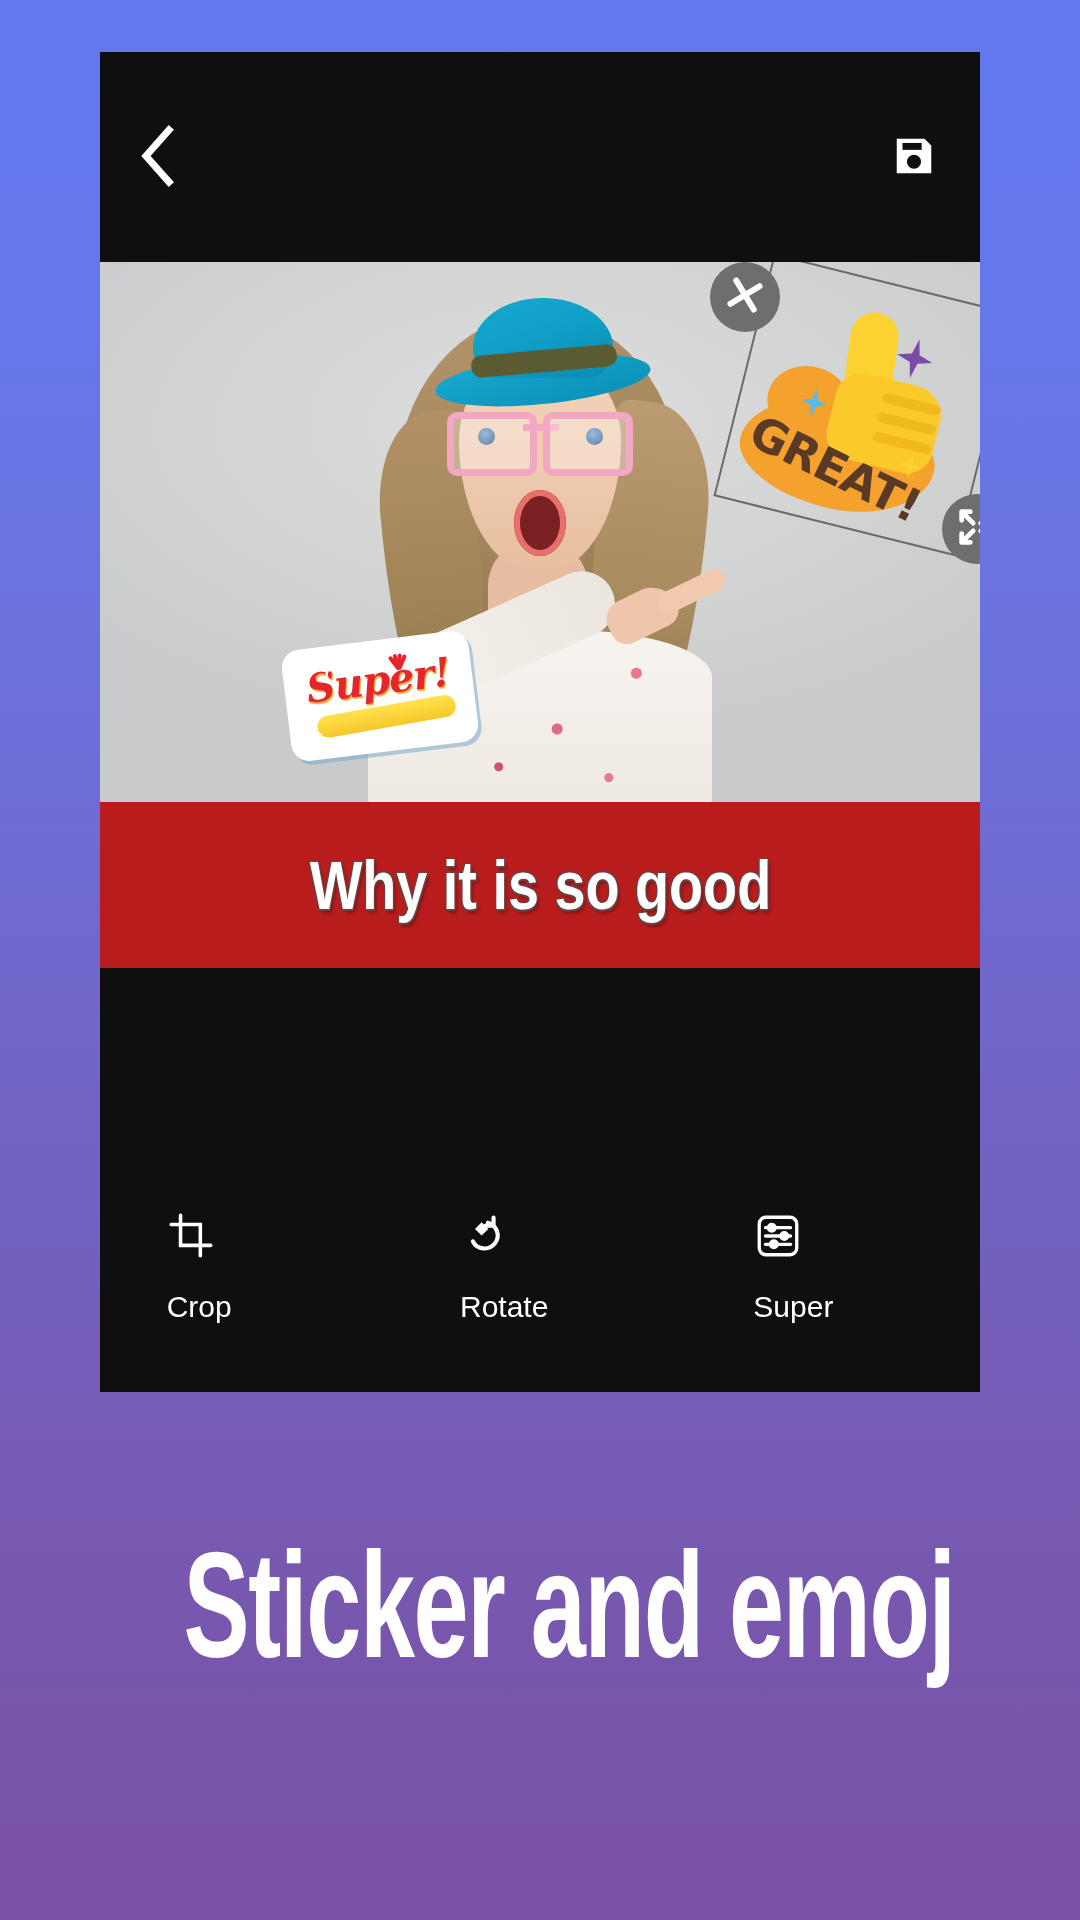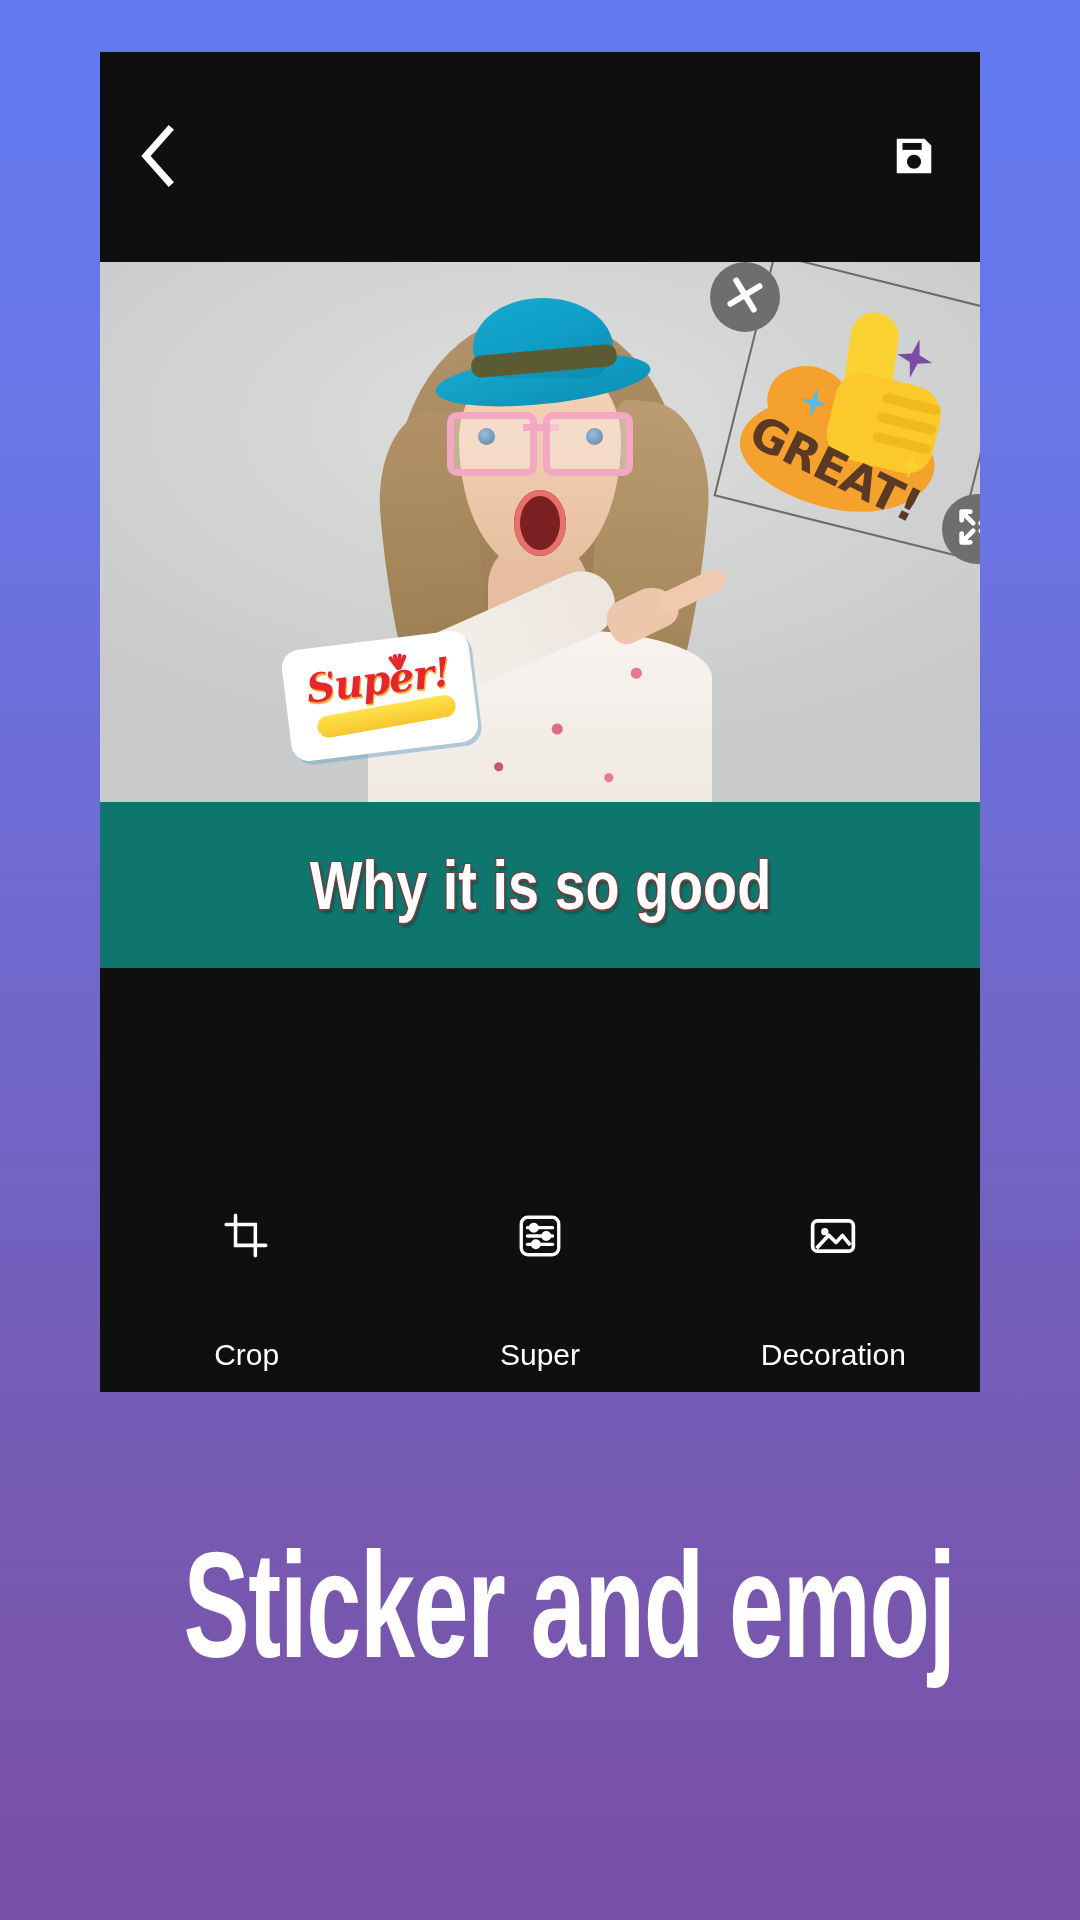--- a/index.html
+++ b/index.html
@@ -291,21 +291,21 @@
     z-index: 6;
   }
   .handle-delete { left: 610px; top: 0px; }
   .handle-resize { left: 842px; top: 232px; }
 
   
   .caption-bar {
     position: absolute;
     left: 0; top: 750px;
     width: 880px; height: 166px;
-    background: #0f766e;
+    background: #b91c1c;
     display: flex; align-items: center; justify-content: center;
   }
   .caption-text {
     font-family: "Liberation Sans Narrow", "Liberation Sans", sans-serif;
     font-weight: bold;
     font-size: 68px;
     color: #ffffff;
     transform: scaleX(0.82);
     letter-spacing: 0px;
     text-shadow:
@@ -328,24 +328,23 @@
     position: absolute;
     left: 0; top: 240px;
     width: 880px;
     display: flex;
     justify-content: space-around;
     align-items: flex-start;
   }
   .tool {
     display: flex;
     flex-direction: column;
-    align-items: center;
+    align-items: flex-start;
     width: 160px;
     cursor: pointer;
-    gap: 48px;
   }
   .tool-icon {
     height: 56px;
     display: flex; align-items: center; justify-content: center;
     margin-bottom: 26px;
   }
   .tool-label {
     color: #ffffff;
     font-size: 30px;
     font-family: "Liberation Sans", sans-serif;
@@ -483,46 +482,46 @@
       <div class="tool">
         <div class="tool-icon">
           <svg width="50" height="50" viewBox="0 0 24 24" fill="none" stroke="#ffffff" stroke-width="1.7" stroke-linecap="round">
             <path d="M6.5 2 V16.5 H21"></path>
             <path d="M2 6.5 H16 V21.5"></path>
           </svg>
         </div>
         <div class="tool-label">Crop</div>
       </div>
 
+      <div class="tool">
+        <div class="tool-icon">
+          <svg width="50" height="50" viewBox="0 0 24 24" fill="none" stroke="#ffffff" stroke-width="1.8" stroke-linecap="round">
+            <path d="M7.2 8.6 L10.4 5.4 L13.6 8.6 L10.4 11.8 Z" fill="#ffffff" stroke="none"></path>
+            <path d="M13.4 5.6 A6.3 6.3 0 1 1 6.2 14.6" stroke-width="2"></path>
+            <path d="M16.1 3.2 L16.1 7.0 L12.3 7.0" stroke-width="2" fill="none"></path>
+          </svg>
+        </div>
+        <div class="tool-label">Rotate</div>
+      </div>
 
       <div class="tool">
         <div class="tool-icon">
           <svg width="50" height="50" viewBox="0 0 24 24" fill="none" stroke="#ffffff" stroke-width="1.6" stroke-linecap="round">
             <rect x="3" y="3" width="18" height="18" rx="3.2"></rect>
             <path d="M6 8 H18"></path>
               <path d="M6 12 H18"></path>
               <path d="M6 16 H18"></path>
             <circle cx="9" cy="8" r="1.6" fill="#ffffff"></circle>
             <circle cx="15" cy="12" r="1.6" fill="#ffffff"></circle>
             <circle cx="10" cy="16" r="1.6" fill="#ffffff"></circle>
           </svg>
         </div>
         <div class="tool-label">Super</div>
       </div>
 
 
-      <div class="tool">
-        <div class="tool-icon">
-          <svg width="52" height="52" viewBox="0 0 24 24" fill="none" stroke="#ffffff" stroke-width="1.7" stroke-linejoin="round">
-            <rect x="2.6" y="5" width="18.8" height="14" rx="2.2"></rect>
-            <circle cx="8.2" cy="10" r="1.7" fill="#ffffff" stroke="none"></circle>
-            <path d="M4.4 17.6 L10 11.6 L13.4 15 L16.4 11.8 L20 16.2"></path>
-          </svg>
-        </div>
-        <div class="tool-label">Decoration</div>
-      </div>
 
     </div>
   </div>
 
 </div>
 
 <div class="headline">Sticker and emoj</div>
 
 </body></html>

